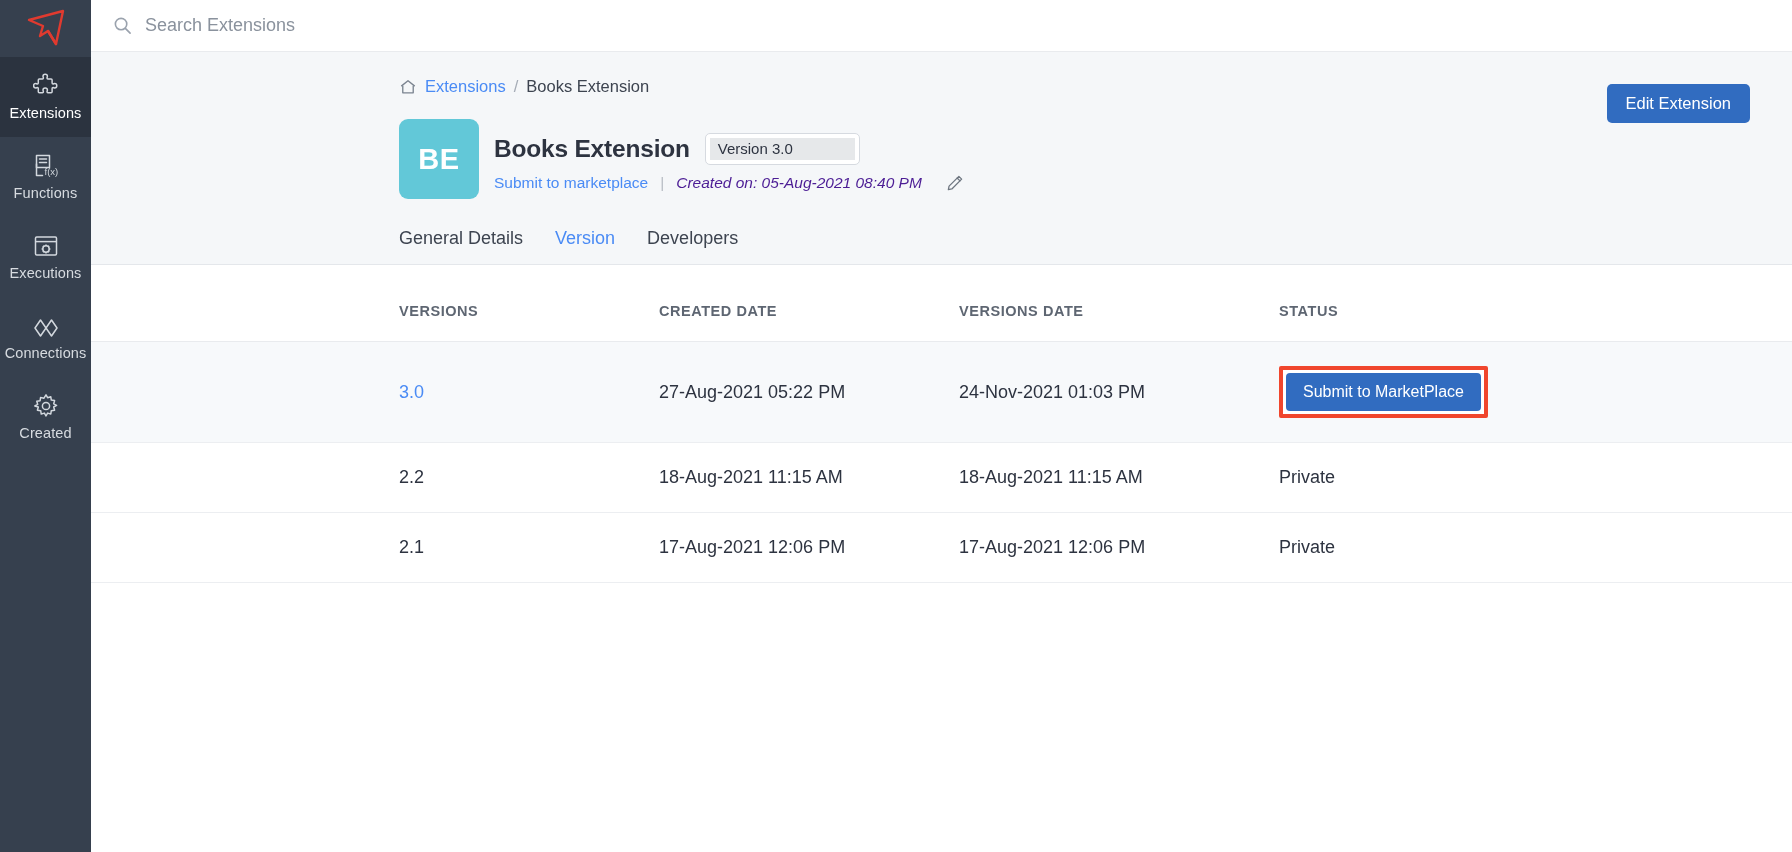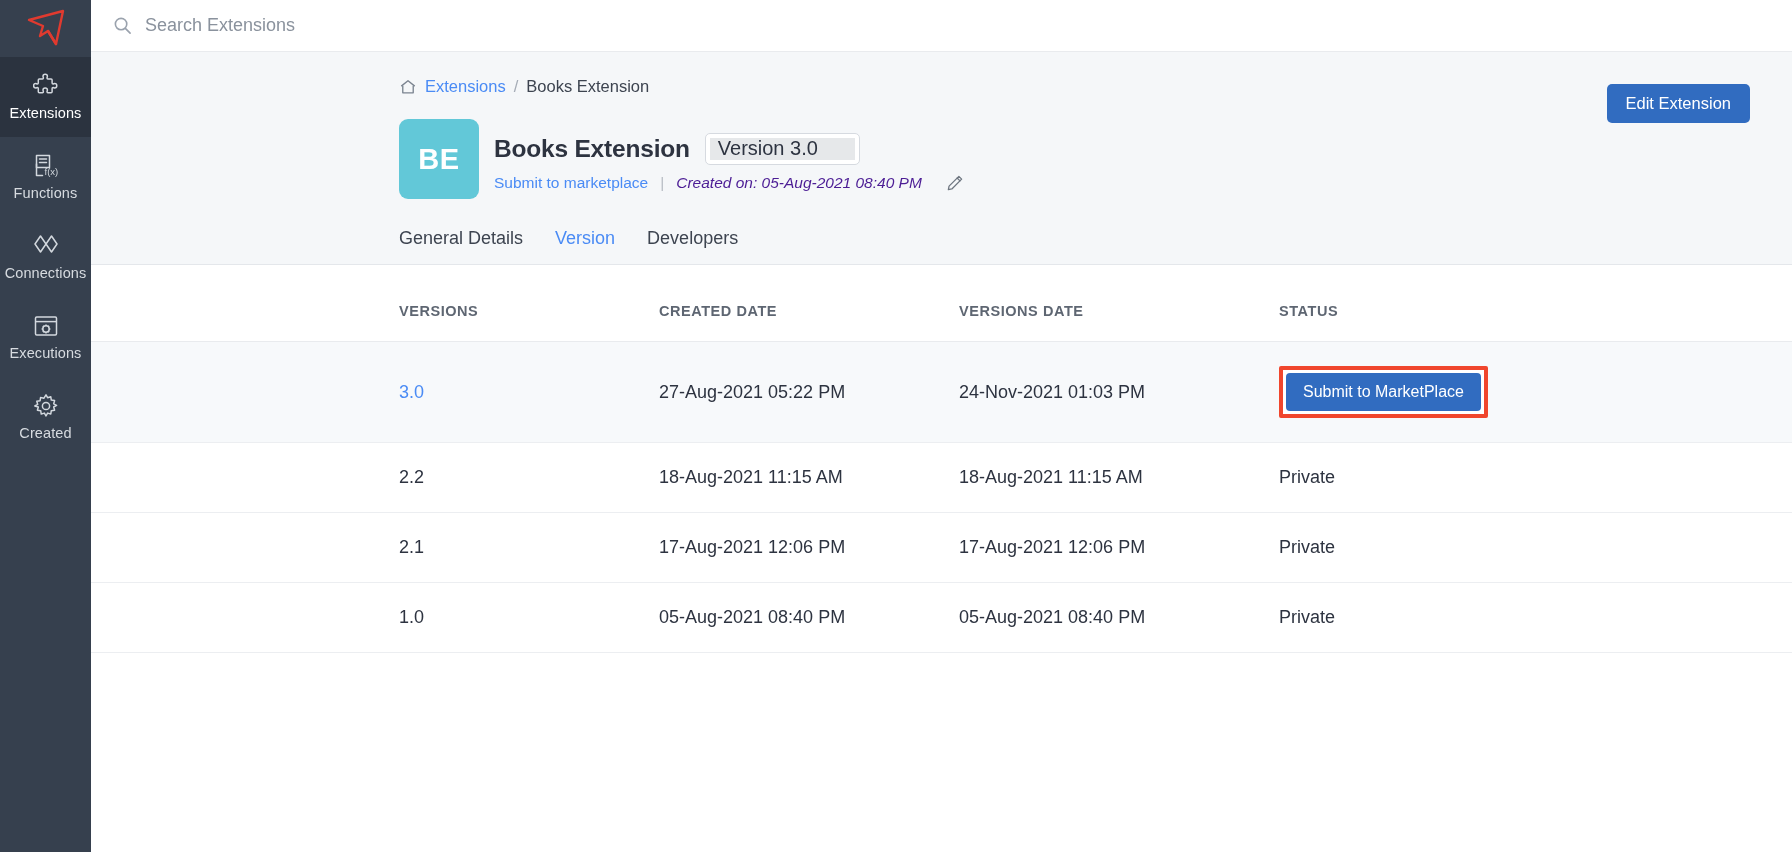--- a/index.html
+++ b/index.html
@@ -27,21 +27,21 @@
   .nav-item {
     height: 80px;
     display: flex; flex-direction: column;
     align-items: center; justify-content: center;
     gap: 7px;
     color: #d3d8de;
     cursor: pointer;
     text-decoration: none;
   }
   .nav-item.active { background: #2b333f; }
-  .nav-item .nav-icon { height: 26px; display: flex; align-items: flex-start; justify-content: center; }
+  .nav-item .nav-icon { height: 26px; display: flex; align-items: flex-end; justify-content: center; }
   .nav-item .nav-icon svg { display: block; }
   .nav-label {
     font-size: 14.5px;
     letter-spacing: .1px;
     color: #d7dbe0;
     line-height: 1;
   }
   .nav-item.active .nav-label { color: #ffffff; }
 
   
@@ -127,21 +127,21 @@
     height: 32px;
     display: flex; align-items: center;
     cursor: pointer;
   }
   .version-select .vs-inner {
     background: #e6e8ea;
     height: 100%;
     width: 100%;
     display: flex; align-items: center;
     padding-left: 8px;
-    font-size: 20px;
+    font-size: 15px;
     color: #2d3340;
   }
   .title-line2 {
     display: flex; align-items: center;
     gap: 12px;
     margin-top: 9px;
     font-size: 15.5px;
   }
   .submit-link { color: #4a8bf5; cursor: pointer; }
   .meta-sep { color: #b7bcc4; }
@@ -259,37 +259,37 @@
               <line x1="6.5" y1="6" x2="13.5" y2="6"></line>
               <line x1="6.5" y1="9.5" x2="13.5" y2="9.5"></line>
               <path d="M3.5 11v11.5h6"></path>
               <text x="11.5" y="22" font-size="9.5" fill="currentColor" stroke="none" font-family="Liberation Sans, sans-serif">f(x)</text>
             </svg>
           </span>
           <span class="nav-label">Functions</span>
         </div>
         <div class="nav-item">
           <span class="nav-icon">
-            <svg width="28" height="22" viewBox="0 0 28 22" fill="none" stroke="currentColor" stroke-width="1.5" stroke-linejoin="round">
-              <path d="M8.5 3 L14 11 L8.5 19 L3 11 Z"></path>
-              <path d="M19.5 3 L25 11 L19.5 19 L14 11 Z"></path>
-            </svg>
-          </span>
-          <span class="nav-label">Connections</span>
-        </div>
-        <div class="nav-item">
-          <span class="nav-icon">
             <svg width="26" height="26" viewBox="0 0 26 26" fill="none" stroke="currentColor" stroke-width="1.5" stroke-linejoin="round">
               <rect x="2.5" y="4" width="21" height="18" rx="1.2"></rect>
               <line x1="2.5" y1="8.6" x2="23.5" y2="8.6"></line>
               <circle cx="13" cy="16" r="3.2"></circle>
               <path d="M13 11.5v1.3M13 19.2v1.3M8.6 16h1.3M16.1 16h1.3M9.9 12.9l.9.9M15.2 18.2l.9.9M9.9 19.1l.9-.9M15.2 13.8l.9-.9"></path>
             </svg>
           </span>
           <span class="nav-label">Executions</span>
+        </div>
+        <div class="nav-item">
+          <span class="nav-icon">
+            <svg width="28" height="22" viewBox="0 0 28 22" fill="none" stroke="currentColor" stroke-width="1.5" stroke-linejoin="round">
+              <path d="M8.5 3 L14 11 L8.5 19 L3 11 Z"></path>
+              <path d="M19.5 3 L25 11 L19.5 19 L14 11 Z"></path>
+            </svg>
+          </span>
+          <span class="nav-label">Connections</span>
         </div>
         <div class="nav-item">
           <span class="nav-icon">
             <svg width="26" height="26" viewBox="0 0 26 26" fill="none" stroke="currentColor" stroke-width="1.5" stroke-linejoin="round">
               <circle cx="13" cy="13" r="3.6"></circle>
               <path d="M13 1.8l1.6 2.9 3.2-.9.5 3.3 3.3.5-.9 3.2 2.9 1.6-2.9 1.6.9 3.2-3.3.5-.5 3.3-3.2-.9-1.6 2.9-1.6-2.9-3.2.9-.5-3.3-3.3-.5.9-3.2L1.8 13l2.9-1.6-.9-3.2 3.3-.5.5-3.3 3.2.9z"></path>
             </svg>
           </span>
           <span class="nav-label">Created</span>
         </div>
@@ -385,24 +385,18 @@
               <td>18-Aug-2021 11:15 AM</td>
               <td>18-Aug-2021 11:15 AM</td>
               <td><span class="status-plain">Private</span></td>
             </tr>
             <tr>
               <td class="col-pad-left"><span>2.1</span></td>
               <td>17-Aug-2021 12:06 PM</td>
               <td>17-Aug-2021 12:06 PM</td>
               <td><span class="status-plain">Private</span></td>
             </tr>
-            <tr>
-              <td class="col-pad-left"><span>1.0</span></td>
-              <td>05-Aug-2021 08:40 PM</td>
-              <td>05-Aug-2021 08:40 PM</td>
-              <td><span class="status-plain">Private</span></td>
-            </tr>
           </tbody>
       </table>
     </div>
 
   </div>
 </div>
 
 </body></html>

